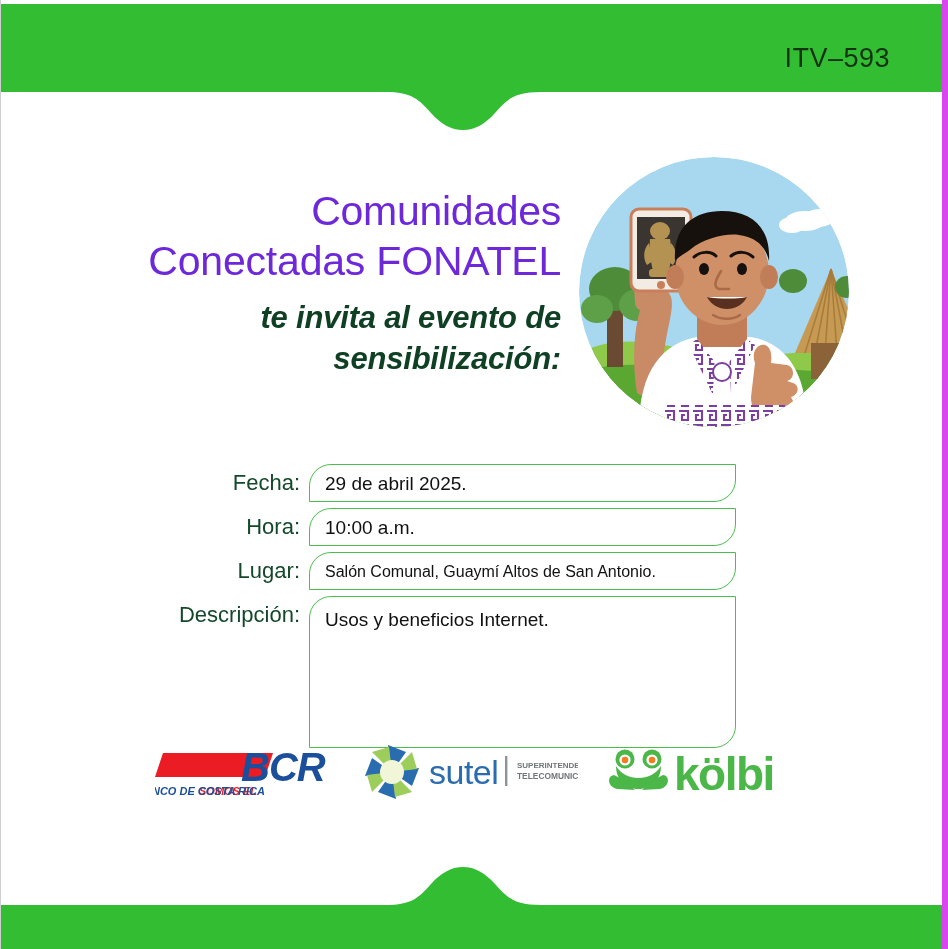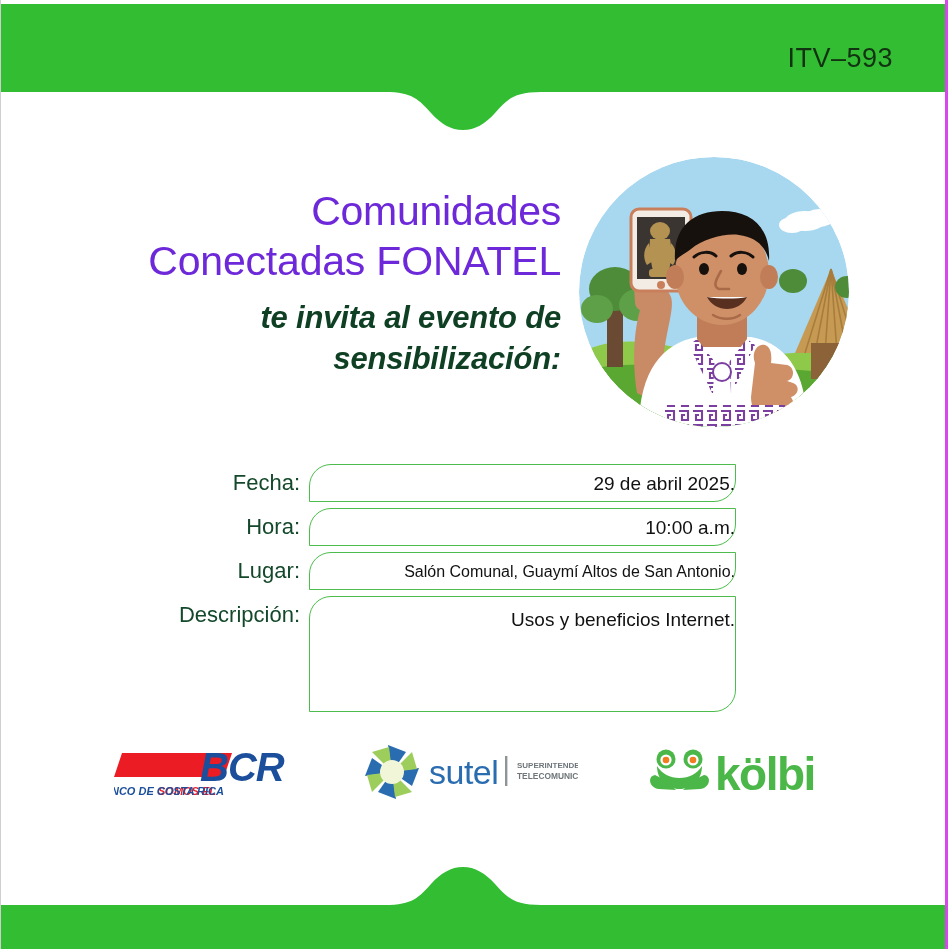--- a/index.html
+++ b/index.html
@@ -13,21 +13,21 @@
     font-family: "Liberation Sans", sans-serif;
     overflow: hidden;
   }
 
   .poster {
     position: relative;
     width: 948px;
     height: 949px;
     background: #ffffff;
     border-left: 1px solid #cfcfcf;
-    border-right: 3px solid #d946ef;
+    border-right: 6px solid #d946ef;
     box-sizing: border-box;
     overflow: hidden;
   }
 
   
   .band {
     position: absolute;
     left: 0;
     width: 948px;
     line-height: 0;
@@ -111,42 +111,41 @@
     font-weight: 400;
     white-space: nowrap;
   }
   .row-box {
     width: 427px;
     border: 1.4px solid #4cbd4c;
     border-radius: 22px 0 22px 0;
     box-sizing: border-box;
     padding: 6px 0 6px 15px;
     background: #ffffff;
-    text-align: right;
   }
   .row-box.single { height: 38px; padding-top: 5px; }
-  .row-box.multi  { height: 116px; padding-top: 9px; }
+  .row-box.multi  { height: 152px; padding-top: 9px; }
   .box-text {
     font-size: 19px;
     line-height: 27px;
     color: #111111;
     white-space: nowrap;
   }
   .box-text.tight { font-size: 16px; }
 
   
   .logos {
     position: absolute;
     left: 0;
     top: 742px;
     width: 948px;
     display: flex;
     justify-content: center;
     align-items: center;
-    gap: 71px;
+    gap: 30px;
   }
   .logo { line-height: 0; }
 </style>
 </head>
 <body>
 
 <div class="poster">
 
   <div class="band band-top">
     <svg width="948" height="132" viewBox="0 0 948 132" xmlns="http://www.w3.org/2000/svg">

